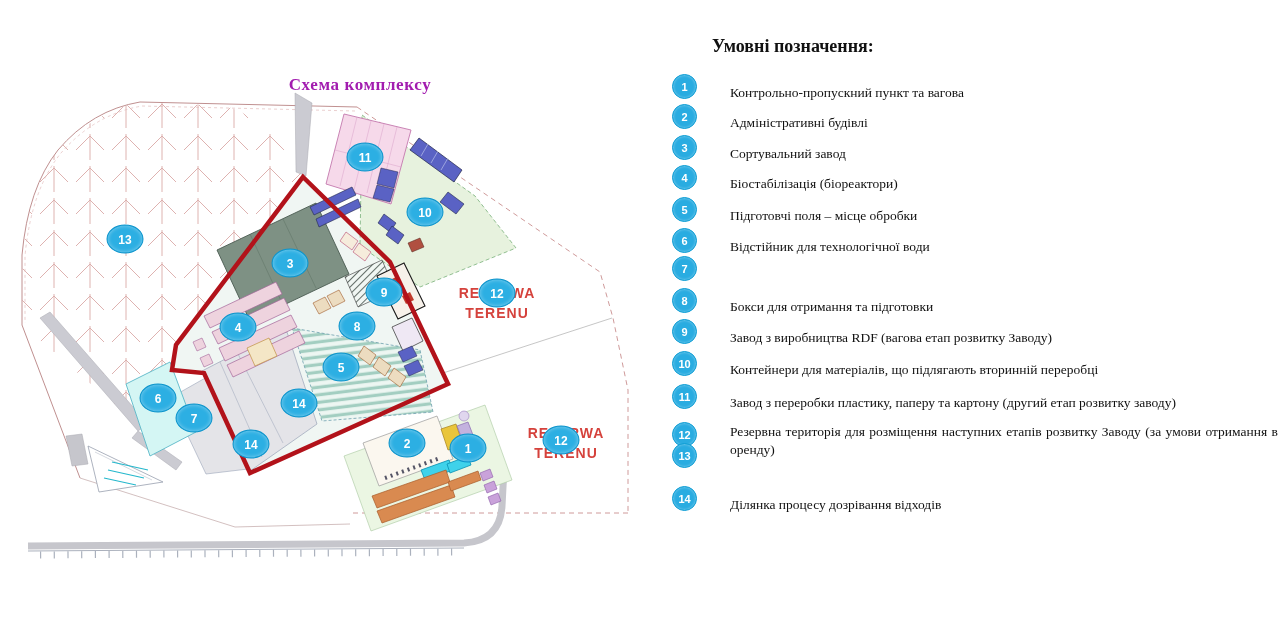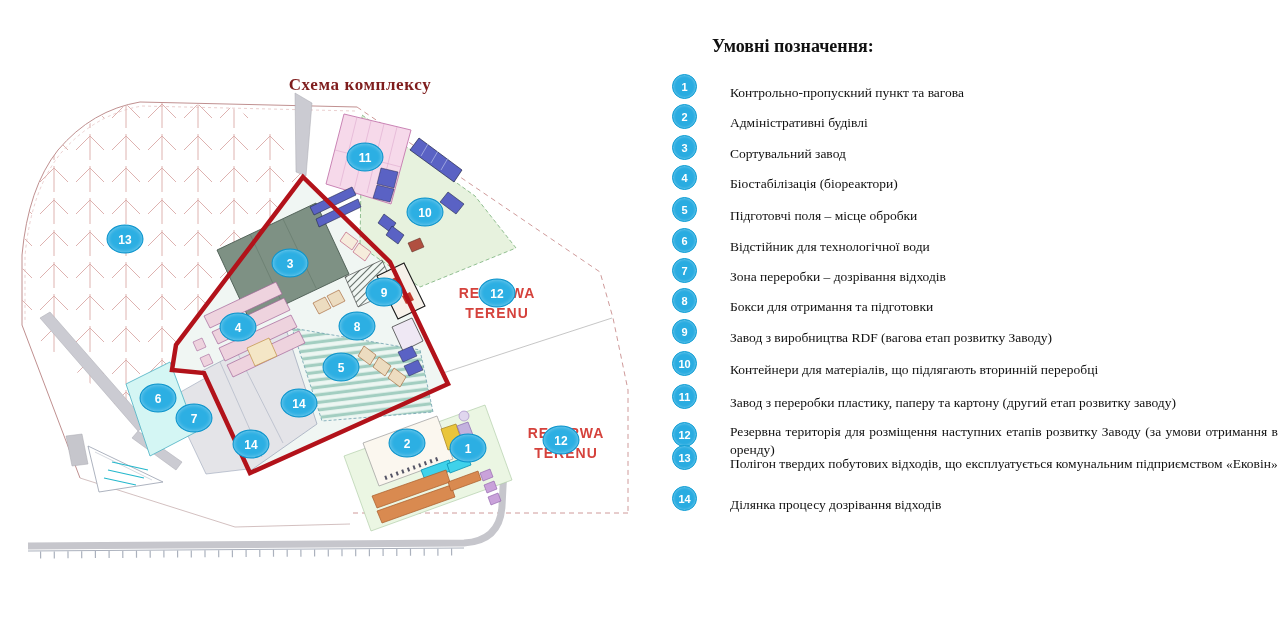--- a/index.html
+++ b/index.html
@@ -1,21 +1,21 @@
 <!DOCTYPE html>
 <html><head>
 <meta charset="utf-8">
 <style>
   html,body{margin:0;padding:0;background:#ffffff;}
   body{width:1280px;height:642px;overflow:hidden;font-family:"Liberation Serif",serif;}
   .stage{position:relative;width:1280px;height:642px;background:#fff;}
   svg.map{position:absolute;left:0;top:0;}
 
   .map-title{position:absolute;left:360px;top:85px;transform:translate(-50%,-50%);
-    font-family:"Liberation Serif",serif;font-weight:bold;font-size:17px;letter-spacing:.6px;color:#7f1d1d;white-space:nowrap;}
+    font-family:"Liberation Serif",serif;font-weight:bold;font-size:17px;letter-spacing:.6px;color:#a21caf;white-space:nowrap;}
 
   
   .mk{position:absolute;width:35px;height:27px;border-radius:50%;
     background:#2cafe3;border:1px solid #0e94cb;color:#fff;
     font-family:"Liberation Sans",sans-serif;font-weight:bold;font-size:12px;
     display:flex;align-items:center;justify-content:center;
     transform:translate(-50%,-50%);box-shadow:inset 0 0 4px rgba(255,255,255,.45);}
 
   .rez{position:absolute;transform:translate(-50%,-50%);color:#d5423c;
     font-family:"Liberation Sans",sans-serif;font-weight:bold;font-size:14px;
@@ -231,21 +231,20 @@
     <div class="lrow" style="top:226px">
       <div class="lcirc">
           <span>6</span>
         </div>
       <div class="ltext">Відстійник для технологічної води</div>
     </div>
     <div class="lrow" style="top:256px">
       <div class="lcirc">
           <span>7</span>
         </div>
-      <div class="ltext">Зона переробки – дозрівання відходів</div>
     </div>
     <div class="lrow" style="top:286px">
       <div class="lcirc">
           <span>8</span>
         </div>
       <div class="ltext">Бокси для отримання та підготовки</div>
     </div>
     <div class="lrow" style="top:317px">
       <div class="lcirc">
           <span>9</span>
@@ -267,21 +266,20 @@
     <div class="lrow" style="top:411px">
       <div class="lcirc">
           <span>12</span>
         </div>
       <div class="ltext">Резервна територія для розміщення наступних етапів розвитку Заводу (за умови отримання в оренду)</div>
     </div>
     <div class="lrow" style="top:443px">
       <div class="lcirc">
           <span>13</span>
         </div>
-      <div class="ltext">Полігон твердих побутових відходів, що експлуатується комунальним підприємством «Ековін»</div>
     </div>
     <div class="lrow" style="top:484px">
       <div class="lcirc">
           <span>14</span>
         </div>
       <div class="ltext">Ділянка процесу дозрівання відходів</div>
     </div>
   </div>
 
 </div>

